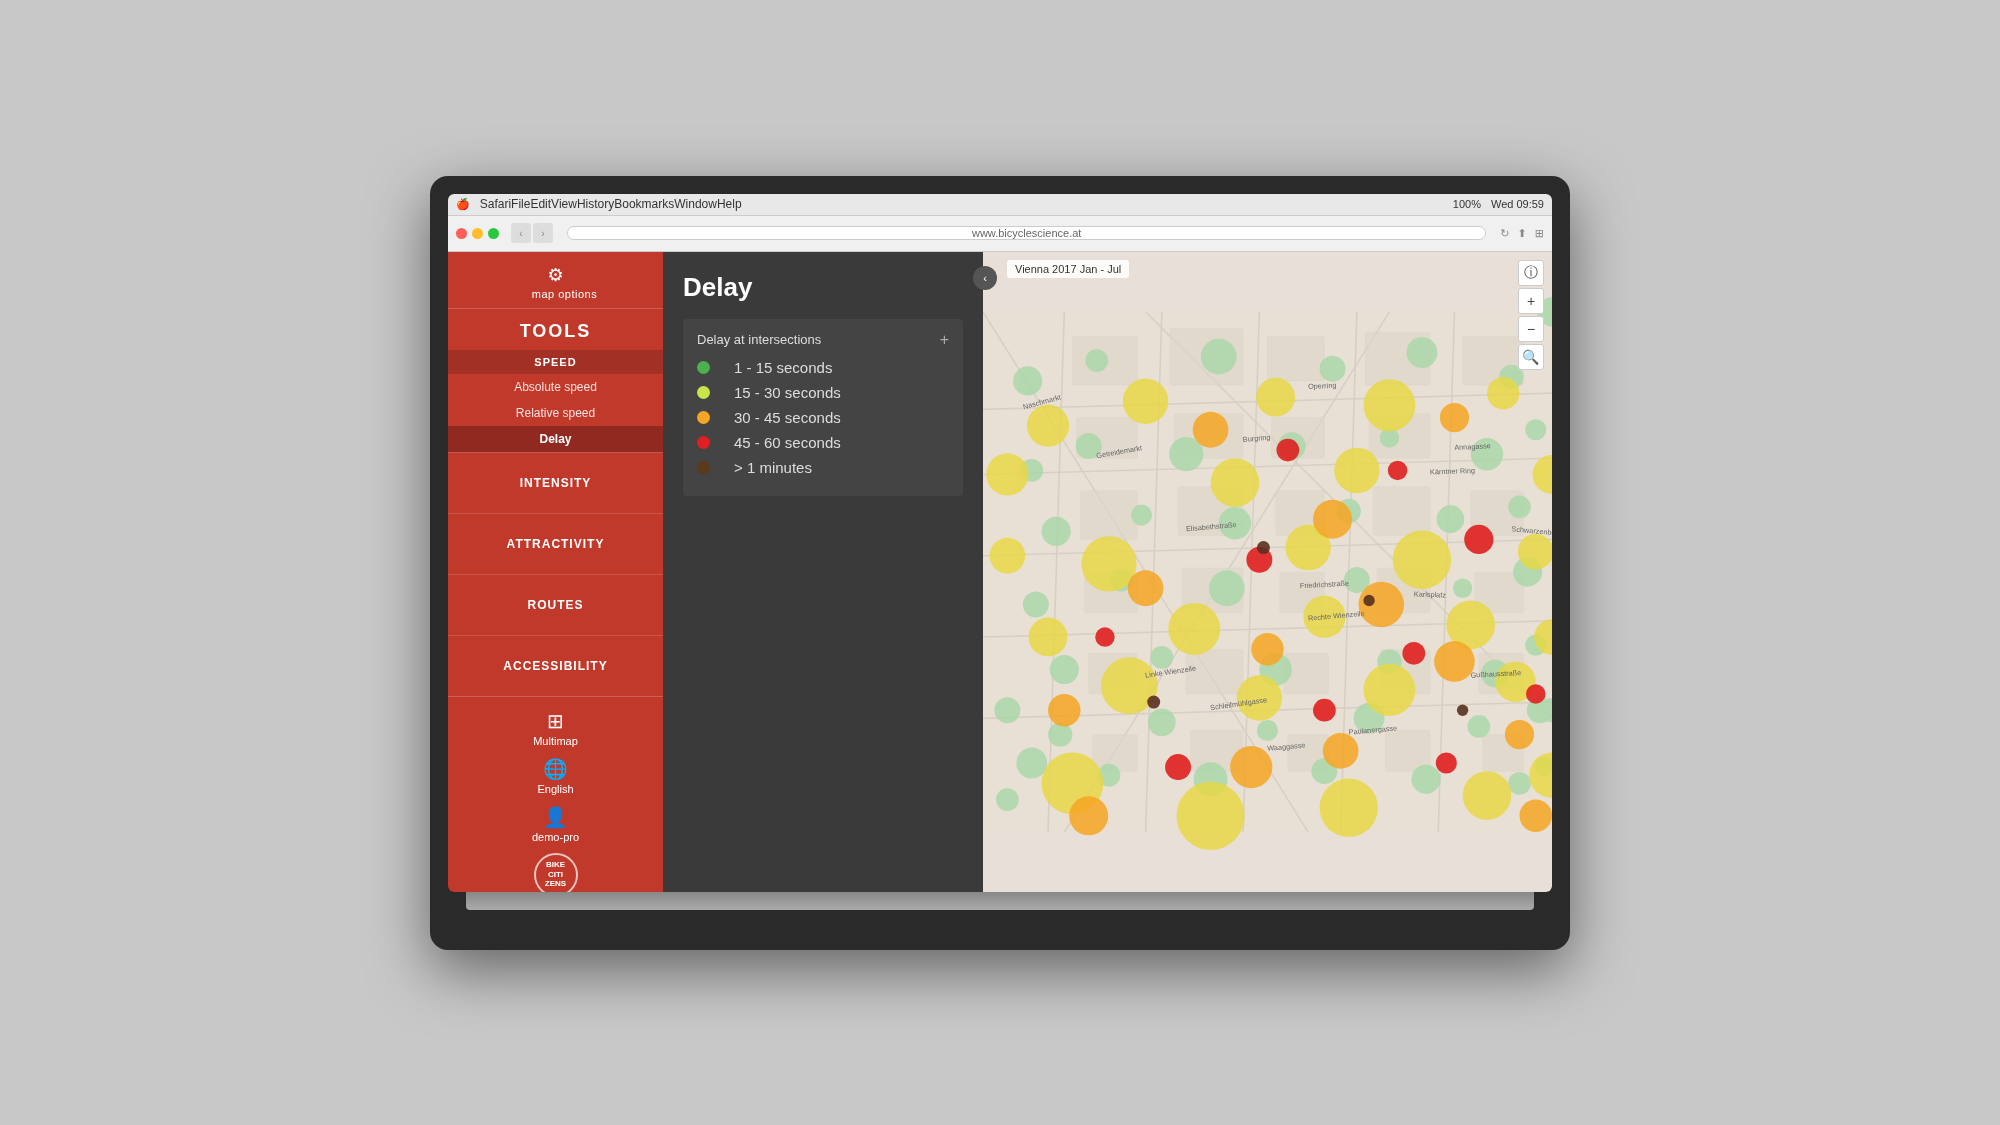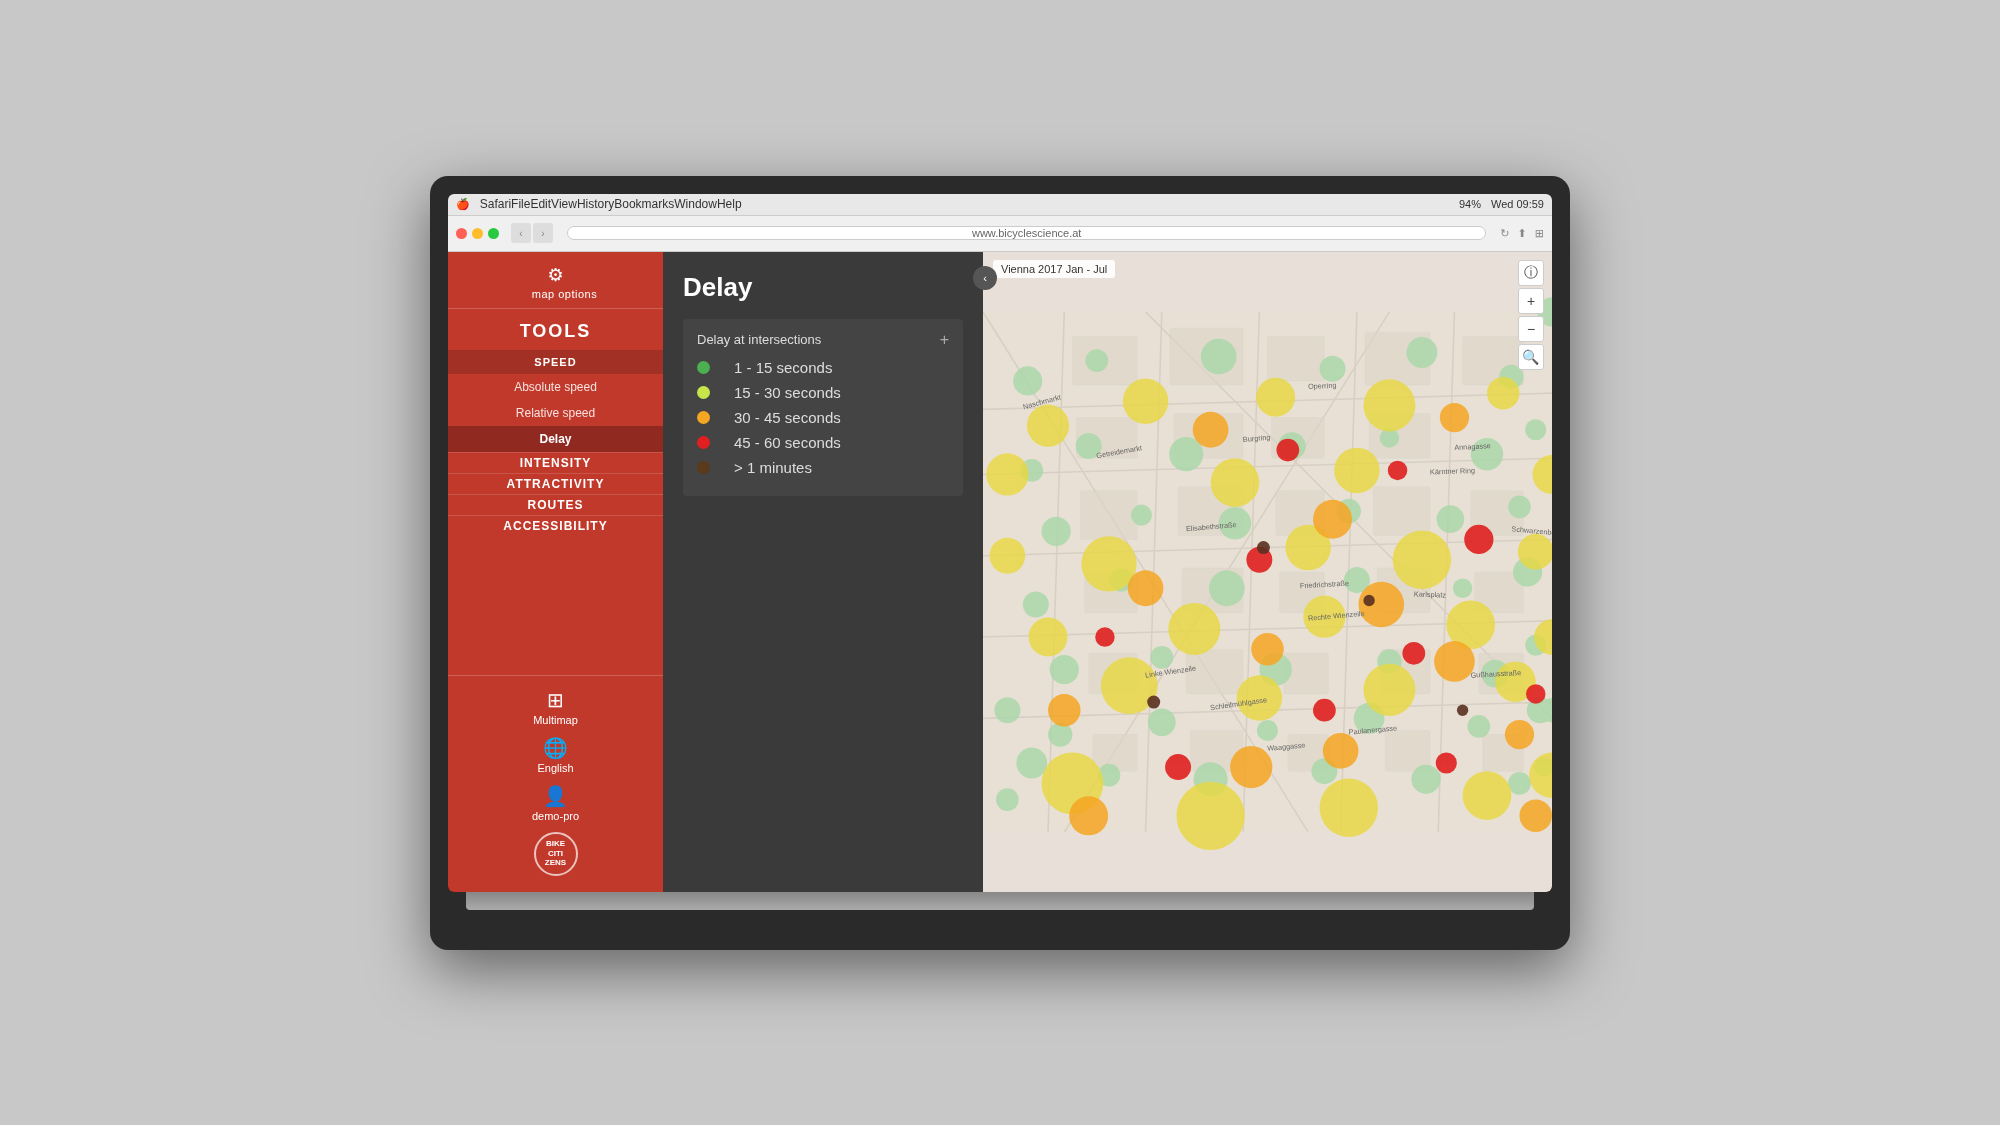--- a/index.html
+++ b/index.html
@@ -164,21 +164,21 @@
     }
     .speed-item.active {
       background: rgba(0,0,0,0.25);
       color: white;
       font-weight: 600;
     }
     .nav-section {
       width: 100%;
     }
     .nav-item {
-      padding: 3px 16px;
+      padding: 23px 16px;
       color: white;
       font-size: 12px;
       font-weight: 600;
       letter-spacing: 1px;
       cursor: pointer;
       text-align: center;
       border-top: 1px solid rgba(255,255,255,0.15);
     }
     .sidebar-bottom {
       margin-top: auto;
@@ -282,21 +282,21 @@
     
     .map-area {
       flex: 1;
       position: relative;
       overflow: hidden;
       background: #e8e0d8;
     }
     .map-label {
       position: absolute;
       top: 8px;
-      left: 10px;
+      left: 24px;
       background: rgba(255,255,255,0.9);
       padding: 3px 8px;
       border-radius: 3px;
       font-size: 11px;
       color: #333;
       z-index: 5;
     }
     .map-controls {
       position: absolute;
       top: 8px;
@@ -334,21 +334,21 @@
         <span>Safari</span>
         <span>File</span>
         <span>Edit</span>
         <span>View</span>
         <span>History</span>
         <span>Bookmarks</span>
         <span>Window</span>
         <span>Help</span>
       </div>
       <div class="right-info">
-        <span>94%</span>
+        <span>100%</span>
         <span>Wed 09:59</span>
       </div>
     </div>
 
     <div class="browser-chrome">
       <div class="traffic-lights">
         <div class="tl tl-red"></div>
         <div class="tl tl-yellow"></div>
         <div class="tl tl-green"></div>
       </div>

